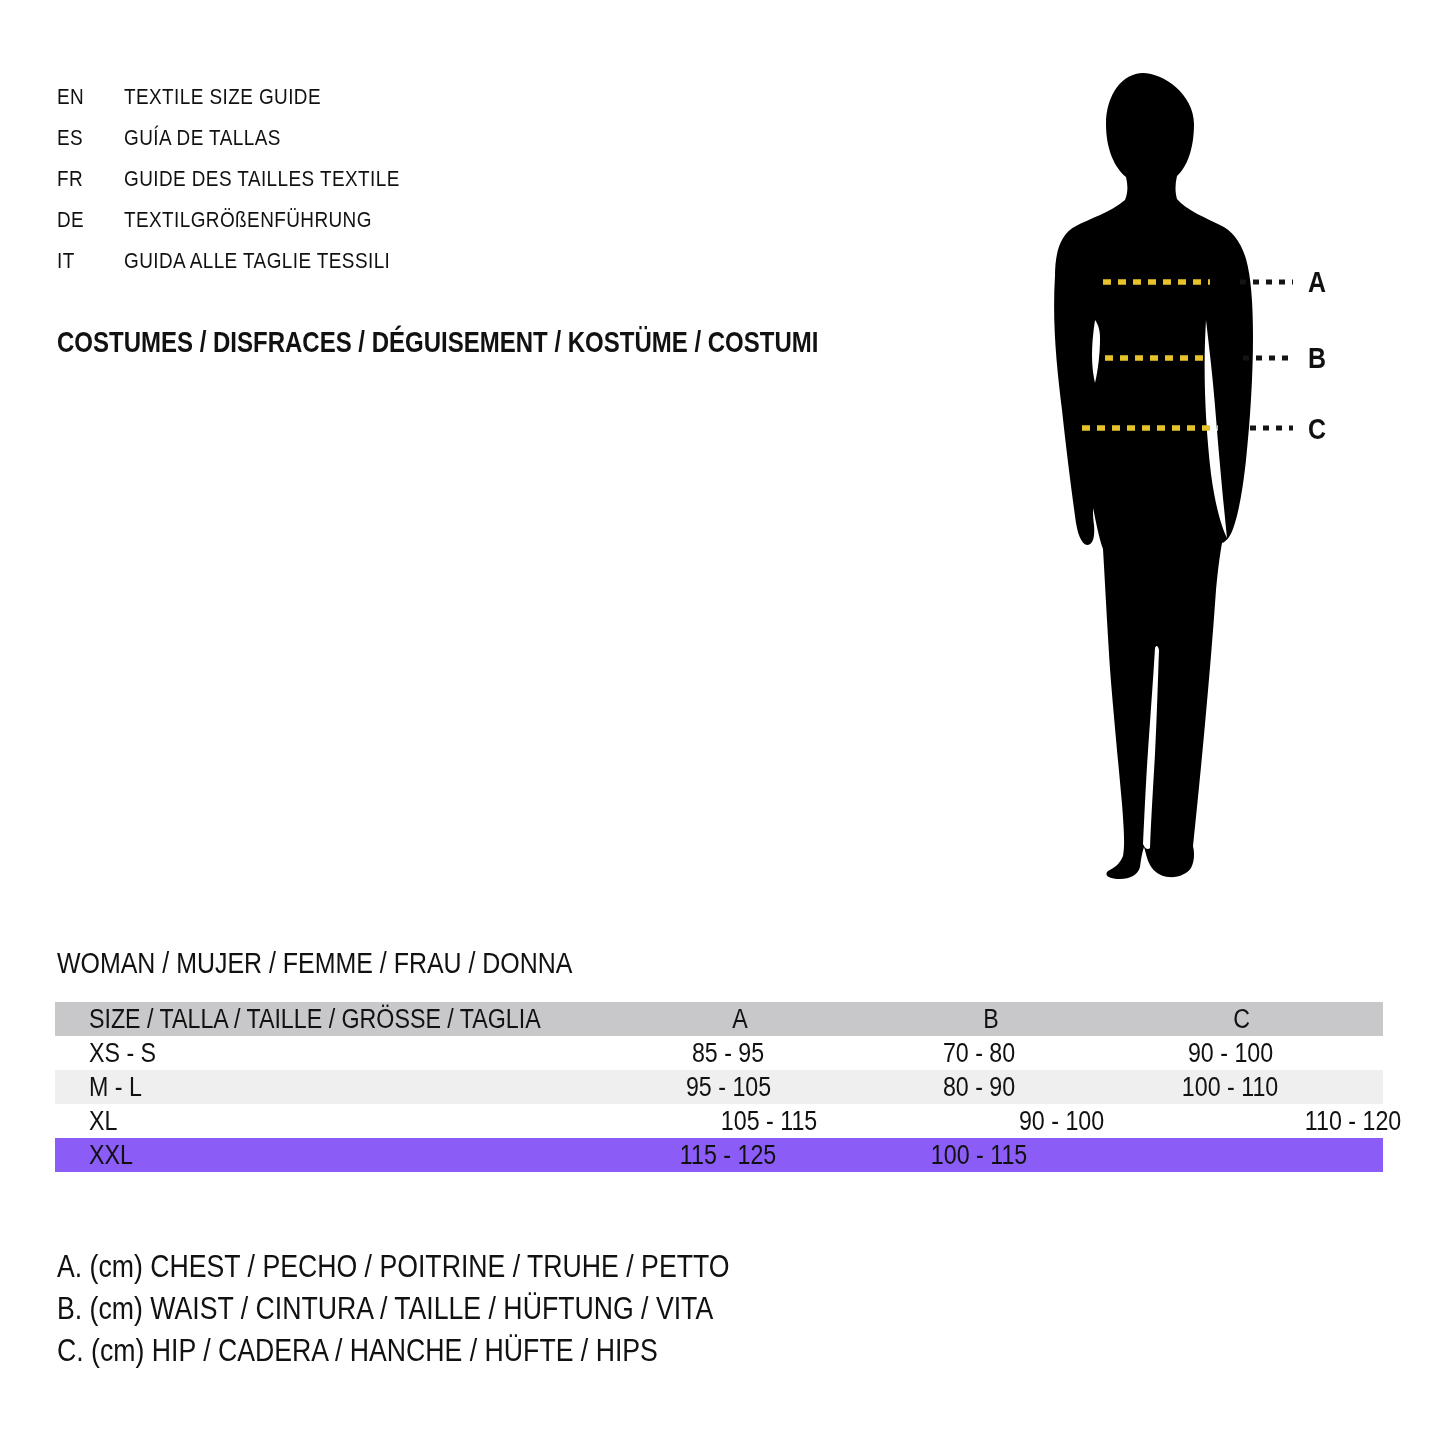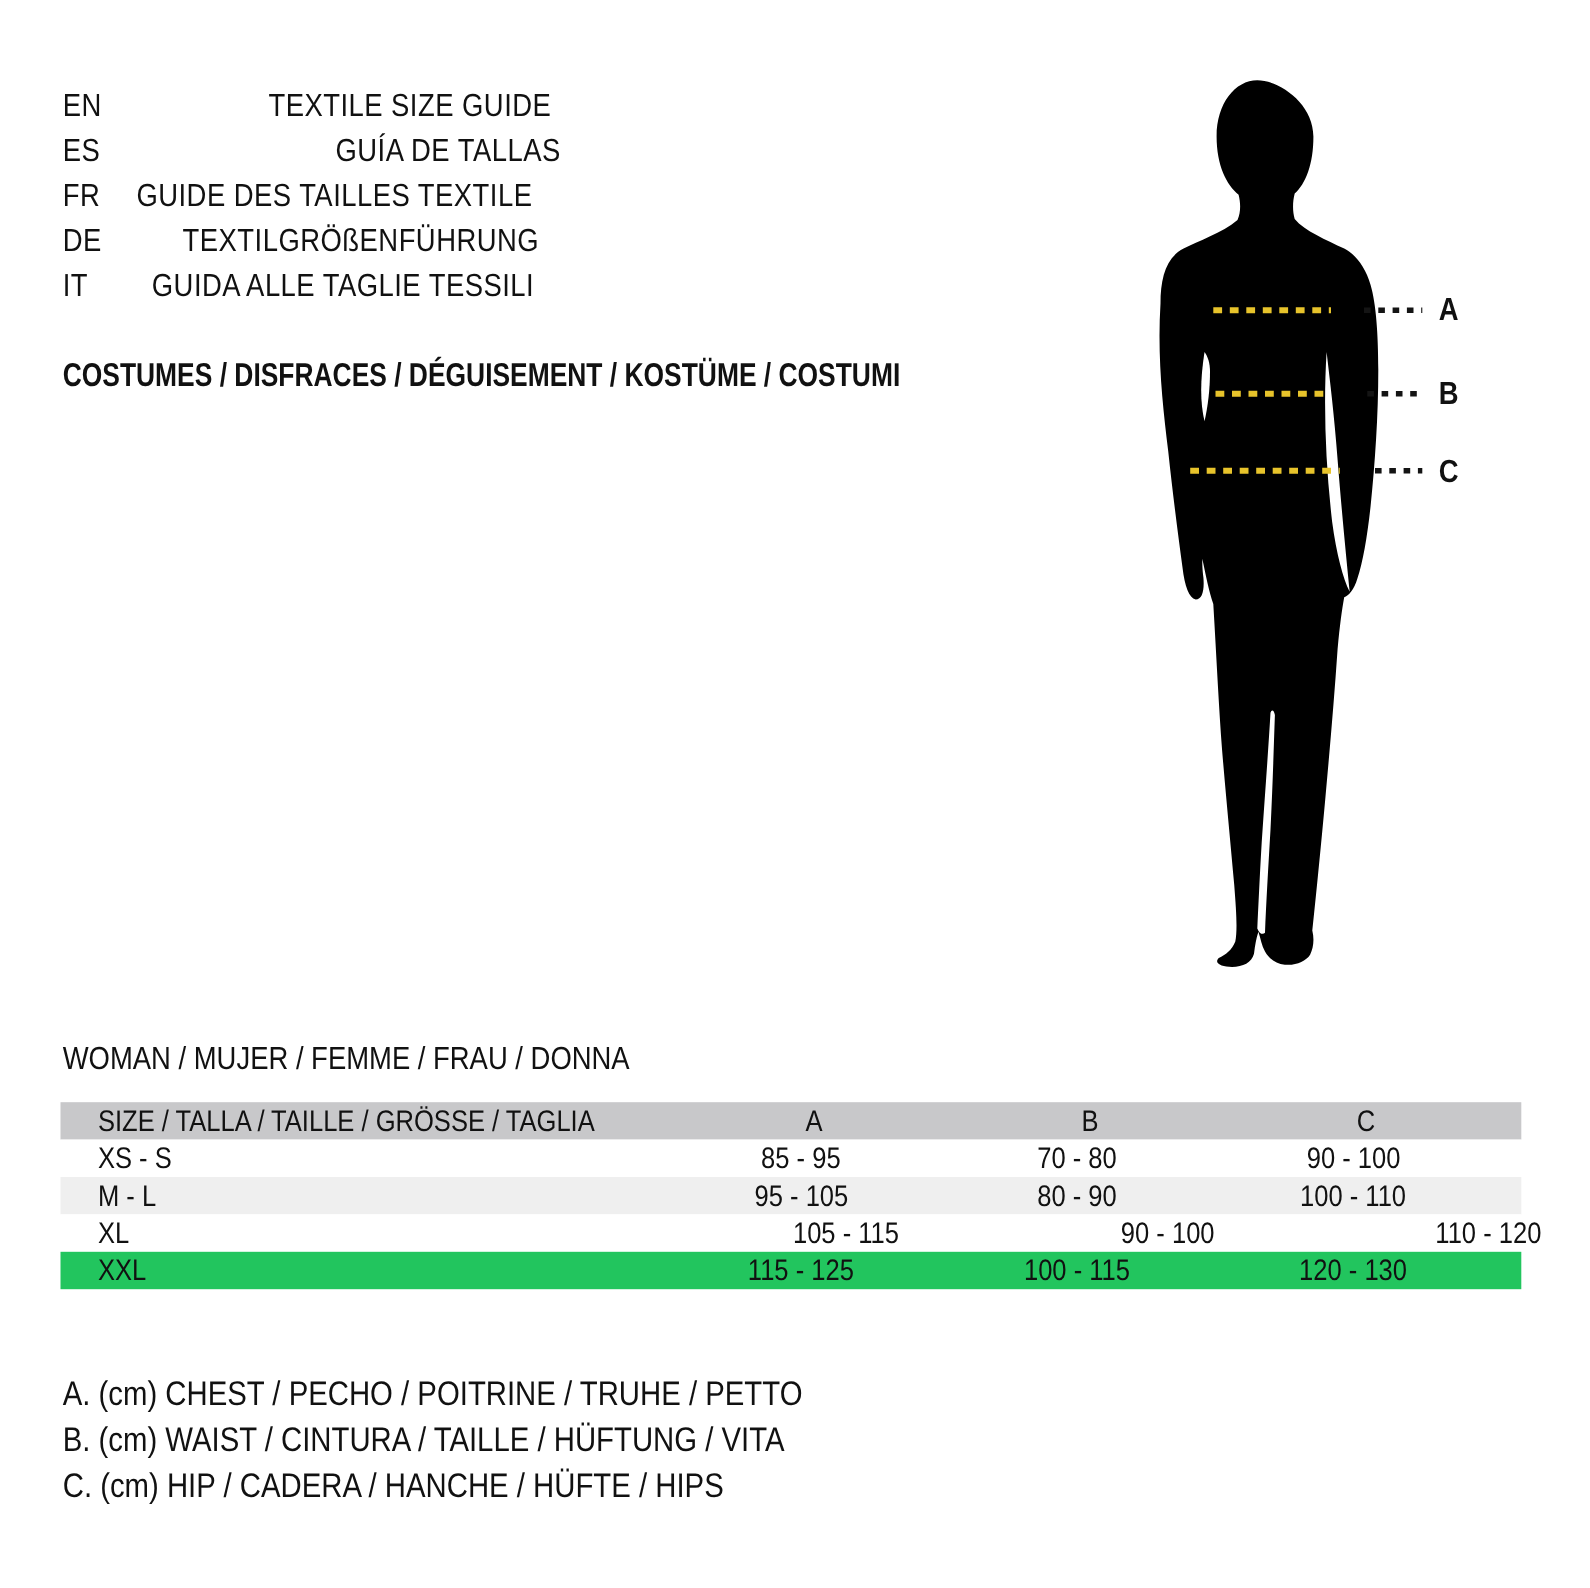--- a/index.html
+++ b/index.html
@@ -23,23 +23,22 @@
   
   .lang-block {
     position: absolute;
     left: 57px;
     top: 76px;
   }
   .lang-row {
     display: flex;
     height: 41px;
     line-height: 41px;
-    font-size: 29px;
+    font-size: 22px;
     letter-spacing: 0.5px;
-    justify-content: space-between;
   }
   .lang-code { width: 67px; flex: 0 0 67px; }
   .category-line {
     position: absolute;
     left: 57px;
     top: 320px;
     font-size: 30px;
     line-height: 44px;
     font-weight: bold;
     letter-spacing: 0px;
@@ -219,25 +218,24 @@
       <div class="col-c"><span class="cx-c">100 - 110</span></div>
       <div class="col-pad"></div>
     </div>
     <div class="t-row" style="background-color: rgb(255, 255, 255); gap: 41px;">
       <div class="col-size"><span class="cx">XL</span></div>
       <div class="col-a"><span class="cx-c">105 - 115</span></div>
       <div class="col-b"><span class="cx-c">90 - 100</span></div>
       <div class="col-c"><span class="cx-c">110 - 120</span></div>
       <div class="col-pad"></div>
     </div>
-    <div class="t-row" style="background-color: #22c55e;">
+    <div class="t-row" style="background-color: #8b5cf6;">
       <div class="col-size"><span class="cx">XXL</span></div>
       <div class="col-a"><span class="cx-c">115 - 125</span></div>
       <div class="col-b"><span class="cx-c">100 - 115</span></div>
-      <div class="col-c"><span class="cx-c">120 - 130</span></div>
       <div class="col-pad"></div>
     </div>
   </div>
 
   <div class="legend-block">
     <div class="legend-row">
       <span class="cx">A. (cm) CHEST / PECHO / POITRINE / TRUHE / PETTO</span>
     </div>
     <div class="legend-row">
       <span class="cx">B. (cm) WAIST / CINTURA / TAILLE / HÜFTUNG / VITA</span>

